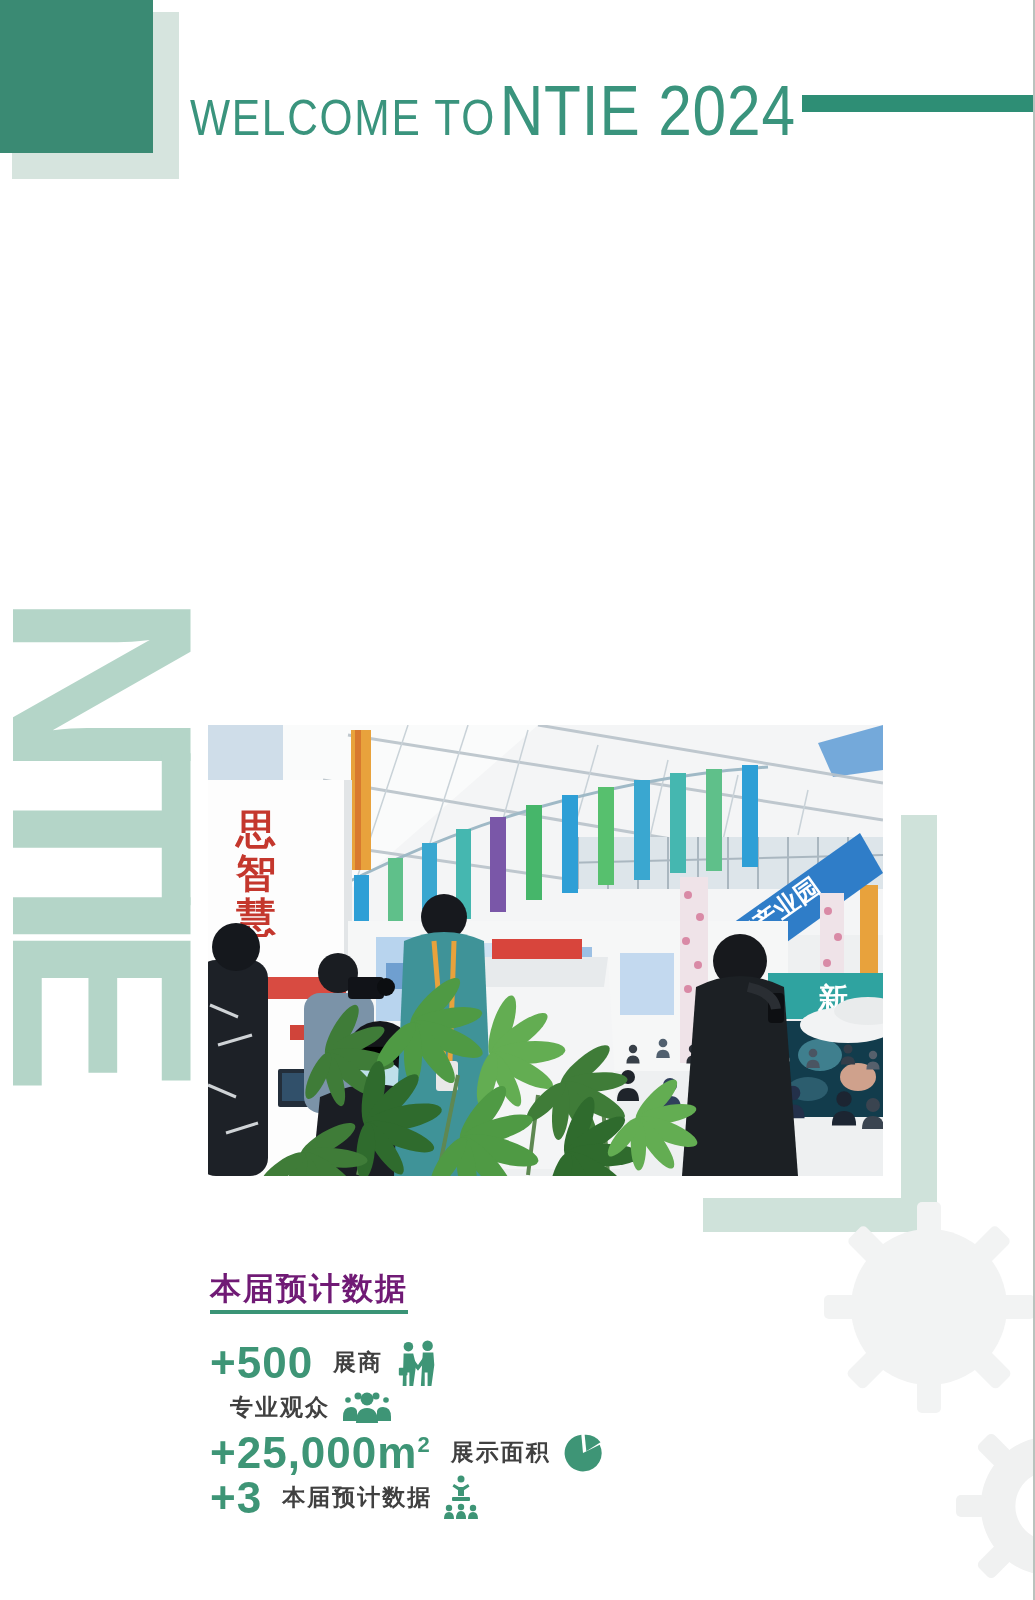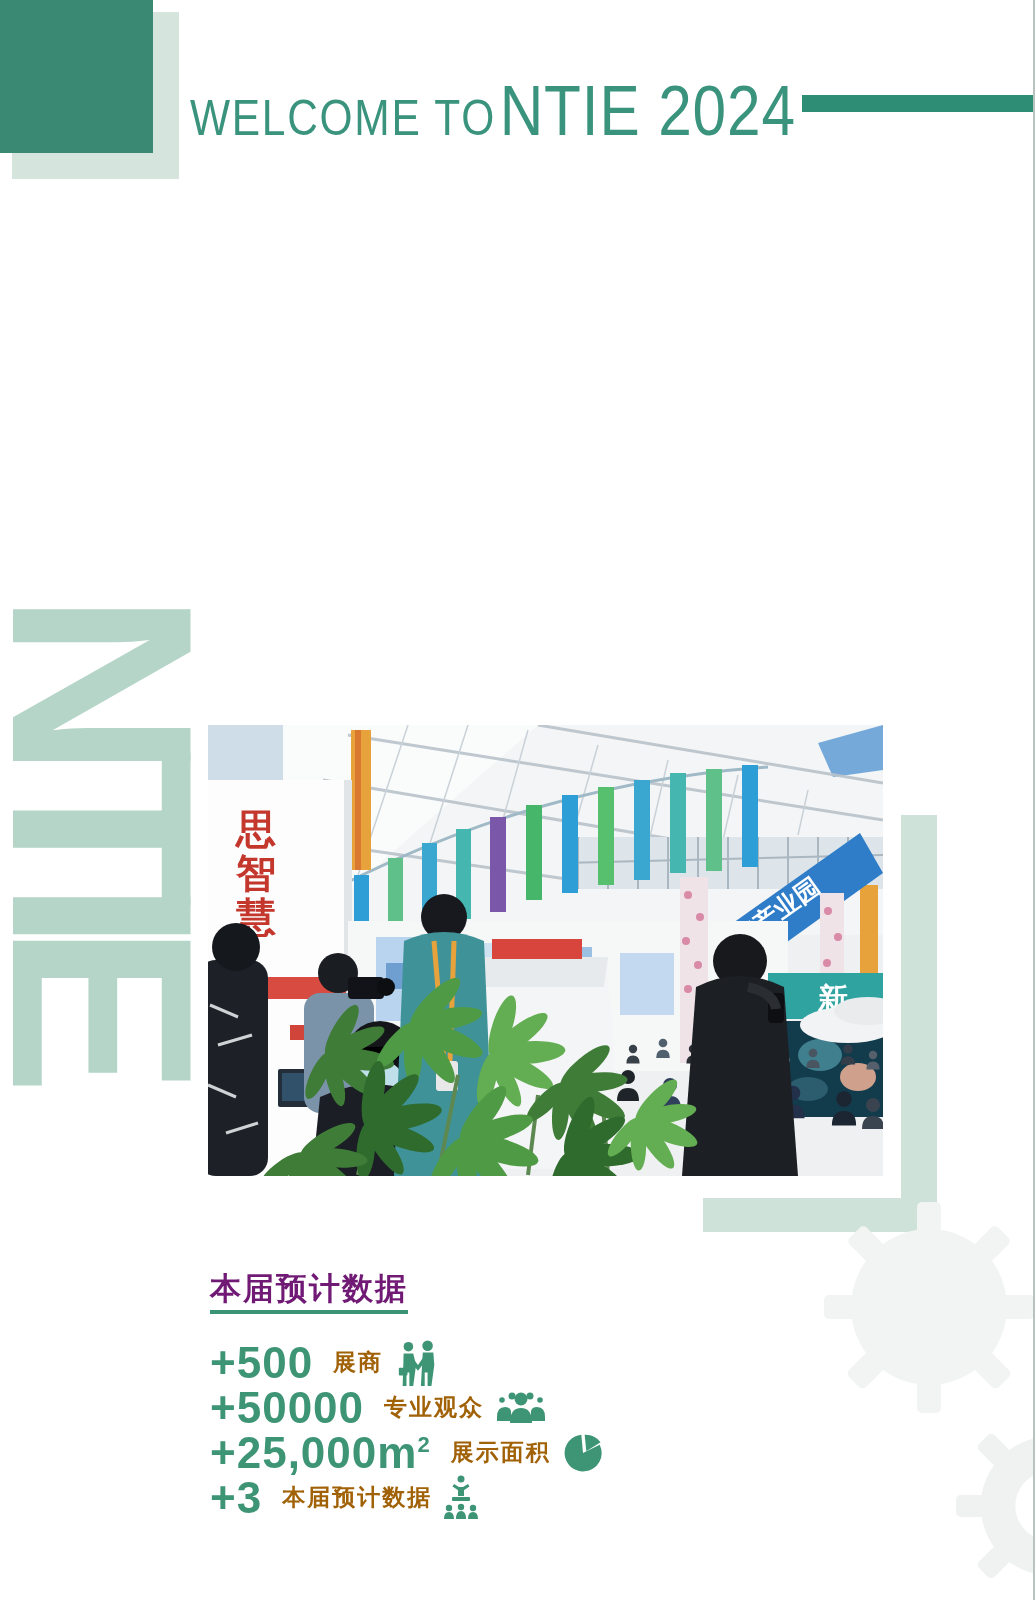--- a/index.html
+++ b/index.html
@@ -31,21 +31,21 @@
   .gear2{position:absolute;left:955px;top:1412px;}
   .edge-line{position:absolute;right:0;top:0;width:2px;height:1600px;background:#b9c3be;}
   
   .stats{position:absolute;left:210px;top:1268px;width:600px;}
   .stats-title{display:inline-block;font-size:31px;font-weight:700;color:#701a75;
                border-bottom:4px solid #3a9476;letter-spacing:2px;}
   .stats-rows{margin-top:26px;}
   .stat-row{display:flex;align-items:center;height:45px;}
   .stat-value{font-size:44px;font-weight:700;color:#3e9576;letter-spacing:1px;line-height:1;}
   .stat-value sup{font-size:22px;}
-  .stat-label{font-size:23px;color:#a16207;font-weight:600;margin-left:20px;letter-spacing:2px;}
+  .stat-label{font-size:23px;color:#404040;font-weight:600;margin-left:20px;letter-spacing:2px;}
   .stat-icon{margin-left:12px;display:flex;align-items:flex-end;}
 </style>
 </head>
 <body>
 
 <div class="page">
 
   <div class="sq-light"></div>
   <div class="sq-dark"></div>
   <div class="title-wrap">
@@ -322,21 +322,20 @@
               <circle cx="34" cy="7" r="5.5"></circle>
             <path d="M9,15 l10,0 l3,12 l-3,22 l-4,0 l0,-14 l-3,0 l0,14 l-4,0 z"></path>
             <path d="M29,14 l11,0 l1,13 l-3,22 l-4,0 l0,-14 l-3,0 l0,14 l-4,0 z"></path>
             <path d="M17,18 l7,9 l7,-10 l3,3 l-10,13 l-10,-12 z"></path>
             <rect x="4" y="30" width="9" height="8" rx="1"></rect>
           </svg>
         </span>
       </div>
 
       <div class="stat-row">
-        <span class="stat-value"><span>+50000</span><sup></sup></span>
         <span class="stat-label">专业观众</span>
         <span class="stat-icon">
           <svg width="50" height="42" viewBox="0 0 50 42" fill="#3e9576">
             <circle cx="16" cy="9" r="3.5"></circle>
               <circle cx="34" cy="9" r="3.5"></circle>
             <circle cx="6" cy="13" r="2.8"></circle>
               <circle cx="44" cy="13" r="2.8"></circle>
             <circle cx="25" cy="12" r="6.5"></circle>
             <path d="M1,30 q0,-10 8,-10 q5,0 6,4 l0,10 l-14,0 z"></path>
             <path d="M49,30 q0,-10 -8,-10 q-5,0 -6,4 l0,10 l14,0 z"></path>

